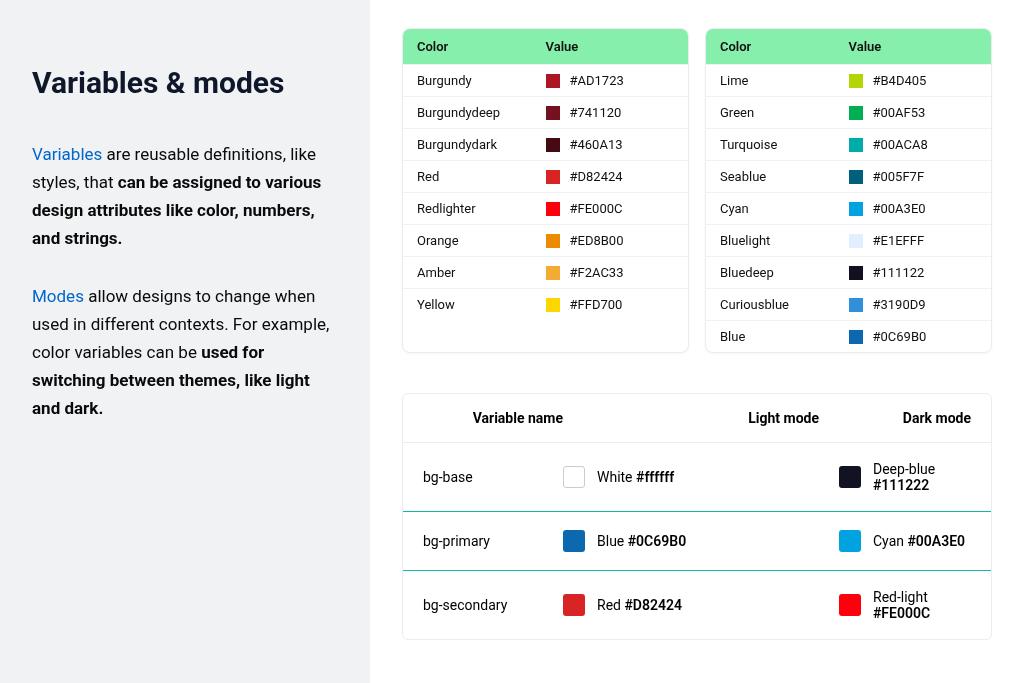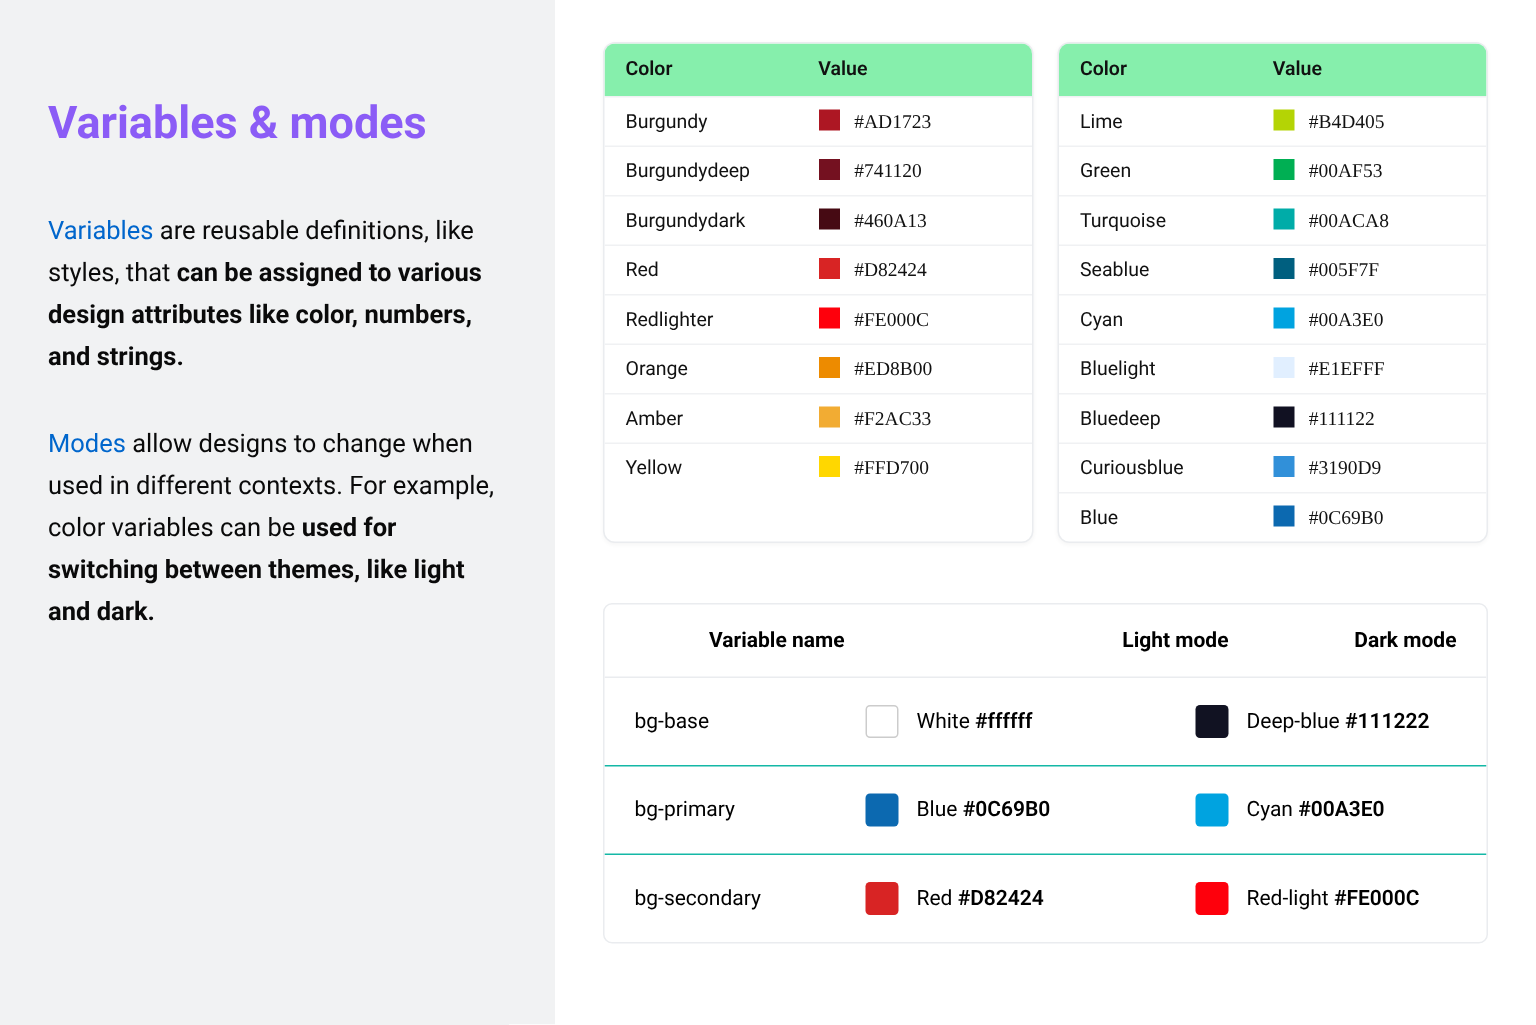--- a/index.html
+++ b/index.html
@@ -12,21 +12,21 @@
     }
     .sidebar {
       width: 370px;
       background: #f1f2f3;
       padding: 65px 32px 32px 32px;
       flex-shrink: 0;
     }
     .sidebar h1 {
       font-size: 30px;
       font-weight: 700;
-      color: #8b5cf6;
+      color: #0f172a;
       margin-bottom: 40px;
     }
     .sidebar p {
       font-size: 17px;
       line-height: 1.65;
       color: #0a0a0a;
       margin-bottom: 30px;
     }
     .sidebar .link { color: #0066cc; font-weight: 400; }
     .sidebar .bold { font-weight: 700; }
@@ -63,23 +63,22 @@
       align-items: center;
       padding: 8px 14px;
       border-top: 1px solid #f0f1f3;
       font-size: 13px;
       color: #111;
     }
     .color-table .row .name { flex: 1; }
     .color-table .row .value-cell {
       flex: 1;
       display: flex;
-      align-items: flex-start;
+      align-items: center;
       gap: 10px;
-      font-family: Liberation Serif, serif;
     }
     .swatch-sm {
       width: 14px;
       height: 14px;
       flex-shrink: 0;
     }
     .modes-table {
       border: 1px solid #eaecef;
       border-radius: 6px;
       overflow: hidden;
@@ -105,21 +104,21 @@
       font-size: 14px;
       color: #000;
     }
     .modes-table .mrow:first-of-type { border-top: none; }
     .modes-table .mrow .var-name { width: 140px; }
     .modes-table .mrow .mode-cell {
       display: flex;
       align-items: center;
       gap: 12px;
     }
-    .modes-table .mrow .mode-cell.light { width: 220px; margin-left: 14px; }
+    .modes-table .mrow .mode-cell.light { width: 276px; }
     .modes-table .mrow .mode-cell.dark { flex: 1; }
     .swatch-lg {
       width: 22px;
       height: 22px;
       border-radius: 3px;
       flex-shrink: 0;
     }
     .swatch-lg.bordered { border: 1px solid #ccc; }
     .mode-label .hex { font-weight: 600; }
   </style>

